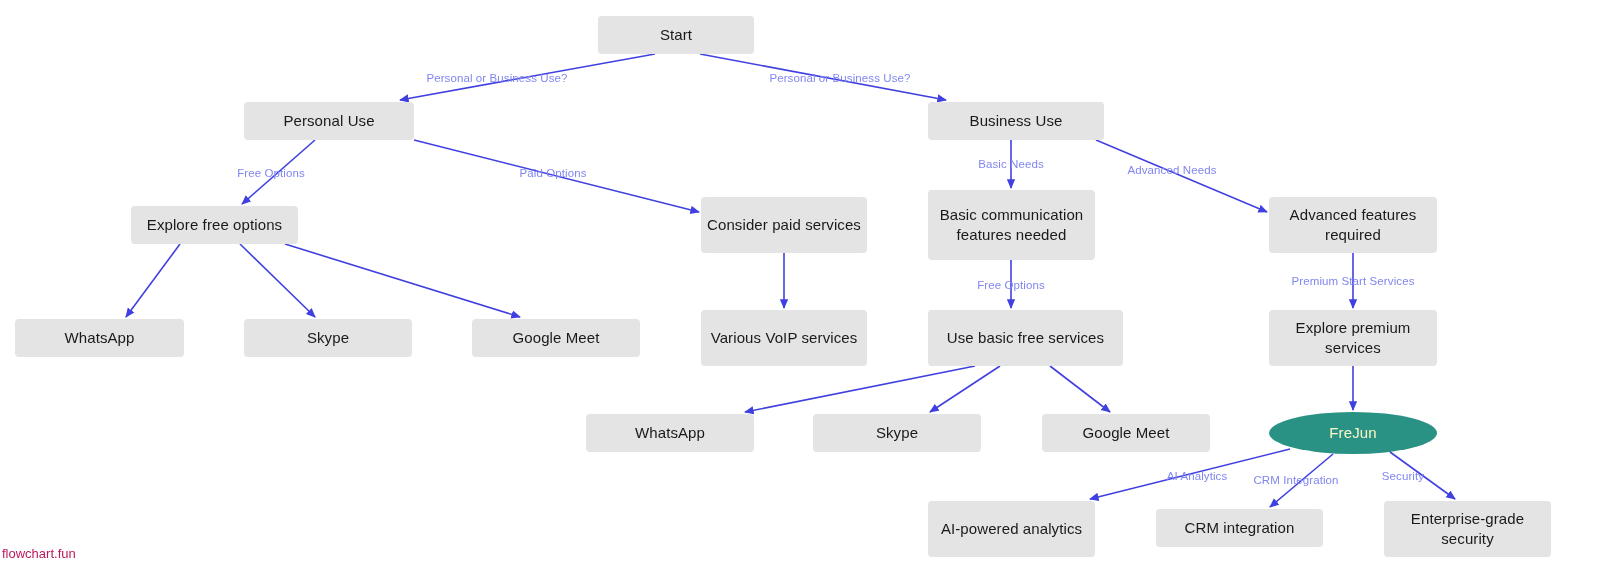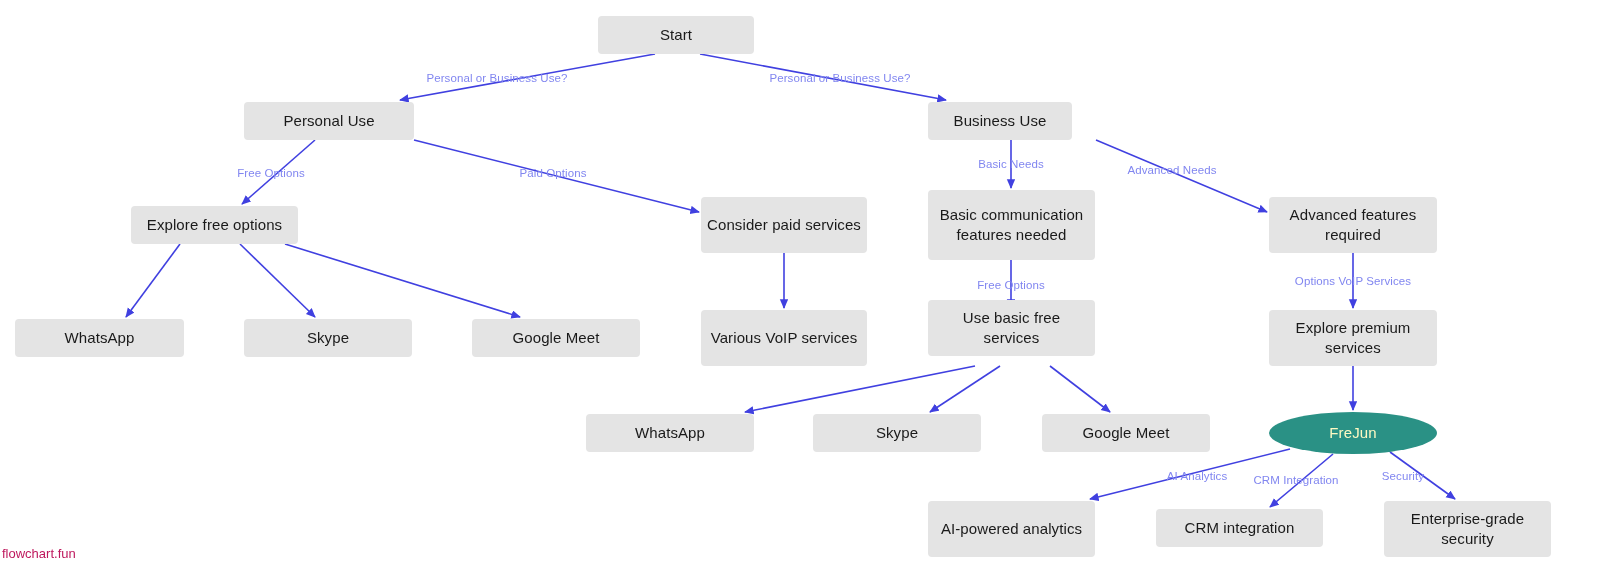--- a/index.html
+++ b/index.html
@@ -99,21 +99,21 @@
       </g>
   </svg>
 
   <div id="nodes-layer">
       <div class="node" style="left: 598px; top: 16px; width: 156px; height: 38px;">
         <span>Start</span>
       </div>
       <div class="node" style="left: 244px; top: 102px; width: 170px; height: 38px;">
         <span>Personal Use</span>
       </div>
-      <div class="node" style="left: 928px; top: 102px; width: 144px; height: 38px;">
+      <div class="node" style="left: 928px; top: 102px; width: 176px; height: 38px;">
         <span>Business Use</span>
       </div>
       <div class="node" style="left: 131px; top: 206px; width: 167px; height: 38px;">
         <span>Explore free options</span>
       </div>
       <div class="node" style="left: 701px; top: 197px; width: 166px; height: 56px;">
         <span>Consider paid services</span>
       </div>
       <div class="node" style="left: 928px; top: 190px; width: 167px; height: 70px;">
         <span>Basic communication features needed</span>
@@ -126,21 +126,21 @@
       </div>
       <div class="node" style="left: 244px; top: 319px; width: 168px; height: 38px;">
         <span>Skype</span>
       </div>
       <div class="node" style="left: 472px; top: 319px; width: 168px; height: 38px;">
         <span>Google Meet</span>
       </div>
       <div class="node" style="left: 701px; top: 310px; width: 166px; height: 56px;">
         <span>Various VoIP services</span>
       </div>
-      <div class="node" style="left: 928px; top: 300px; width: 167px; height: 56px;">
+      <div class="node" style="left: 928px; top: 310px; width: 195px; height: 56px;">
         <span>Use basic free services</span>
       </div>
       <div class="node" style="left: 1269px; top: 310px; width: 168px; height: 56px;">
         <span>Explore premium services</span>
       </div>
       <div class="node" style="left: 586px; top: 414px; width: 168px; height: 38px;">
         <span>WhatsApp</span>
       </div>
       <div class="node" style="left: 813px; top: 414px; width: 168px; height: 38px;">
         <span>Skype</span>
@@ -162,20 +162,20 @@
       </div>
     </div>
   <div id="labels-layer">
       <div class="edge-label center" style="left: 497px; top: 72px; color: rgb(129, 134, 240);">Personal or Business Use?</div>
       <div class="edge-label center" style="left: 840px; top: 72px; color: rgb(129, 134, 240);">Personal or Business Use?</div>
       <div class="edge-label center" style="left: 271px; top: 167px; color: rgb(129, 134, 240);">Free Options</div>
       <div class="edge-label center" style="left: 553px; top: 167px; color: rgb(129, 134, 240);">Paid Options</div>
       <div class="edge-label center" style="left: 1011px; top: 158px; color: rgb(129, 134, 240);">Basic Needs</div>
       <div class="edge-label center" style="left: 1172px; top: 164px; color: rgb(129, 134, 240);">Advanced Needs</div>
       <div class="edge-label center" style="left: 1011px; top: 279px; color: rgb(129, 134, 240);">Free Options</div>
-      <div class="edge-label center" style="left: 1353px; top: 275px; color: rgb(129, 134, 240);">Options VoIP Services</div>
+      <div class="edge-label center" style="left: 1353px; top: 275px; color: rgb(129, 134, 240);">Premium Start Services</div>
       <div class="edge-label center" style="left: 1197px; top: 470px; color: rgb(129, 134, 240);">AI Analytics</div>
       <div class="edge-label center" style="left: 1296px; top: 474px; color: rgb(129, 134, 240);">CRM Integration</div>
       <div class="edge-label center" style="left: 1403px; top: 470px; color: rgb(129, 134, 240);">Security</div>
     </div>
 
   <div id="watermark">flowchart.fun</div>
 </div>
 
 </body></html>

